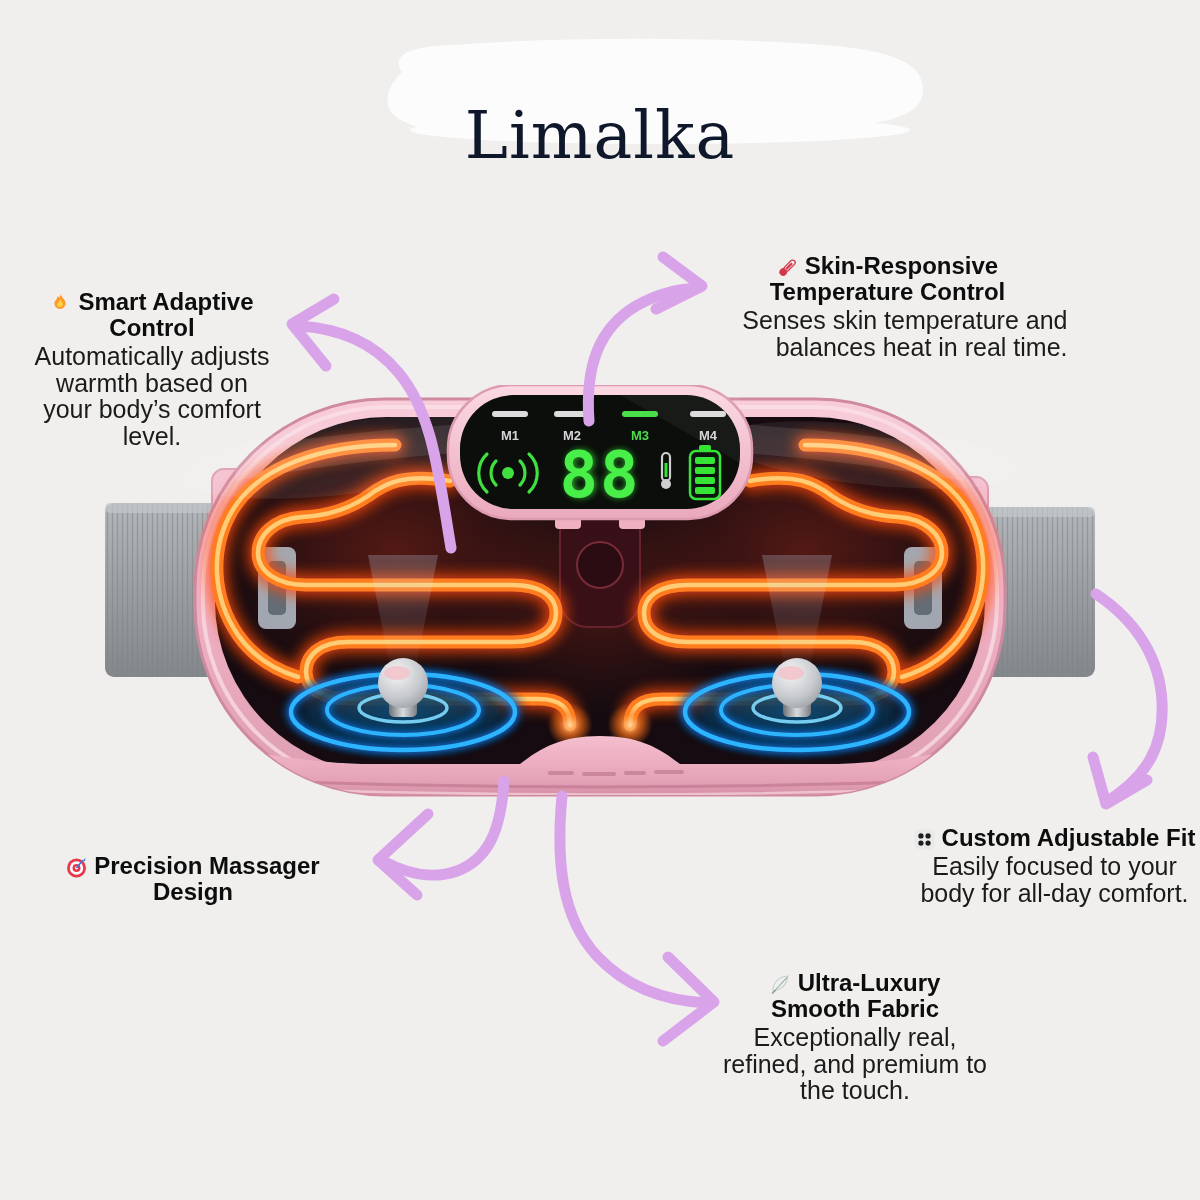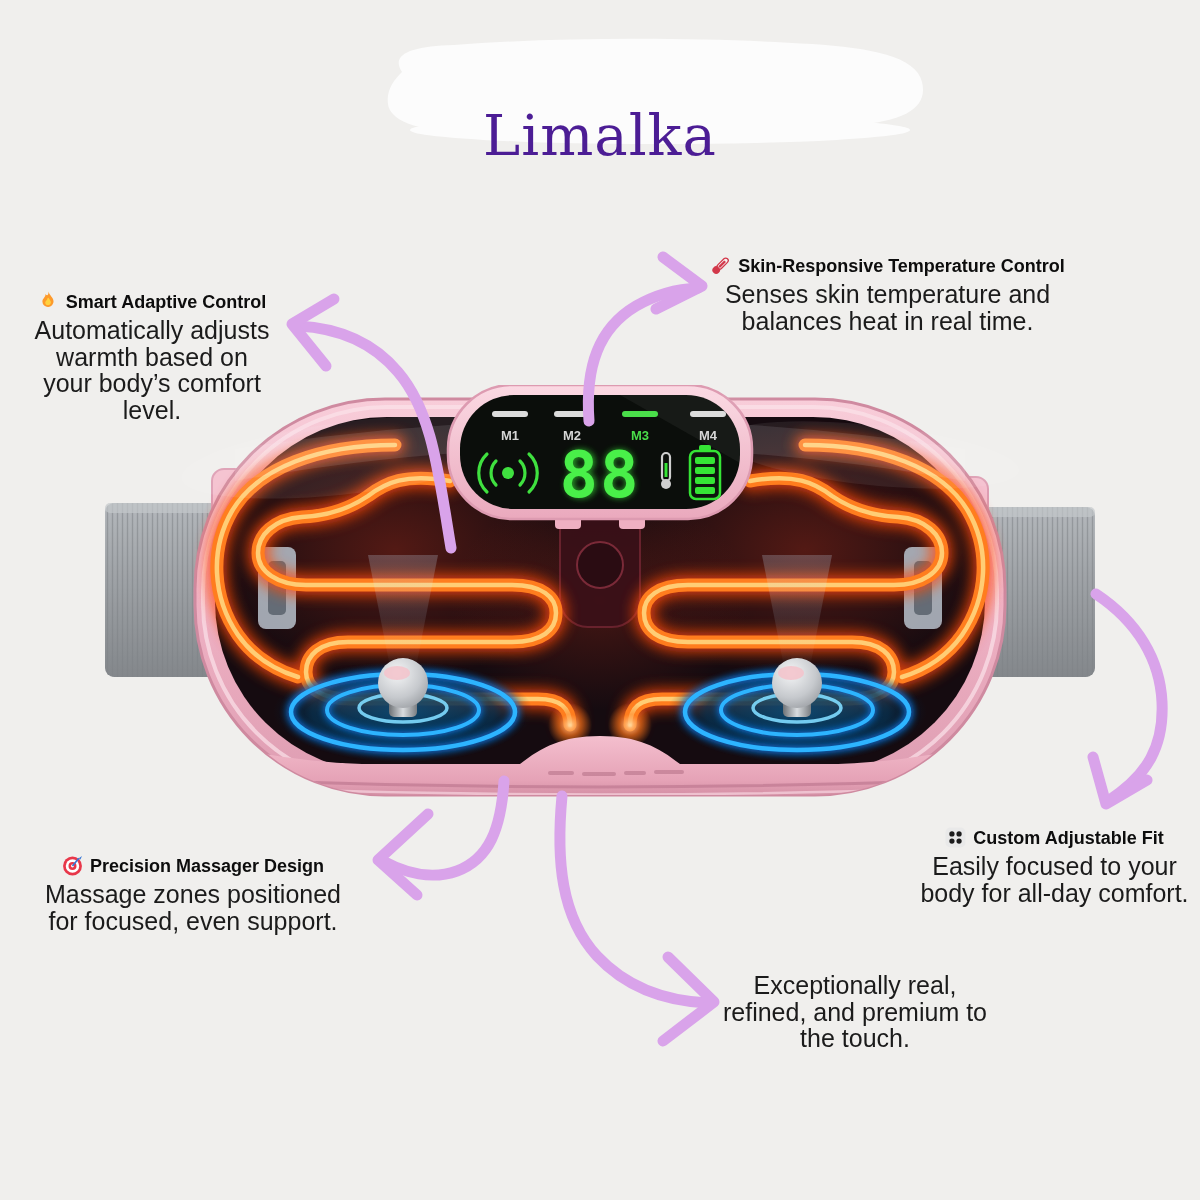--- a/index.html
+++ b/index.html
@@ -7,33 +7,33 @@
     width:1200px;height:1200px;position:relative;overflow:hidden;
     background:#f0efed;
     font-family:"Liberation Sans",sans-serif;
   }
   .abs{position:absolute;}
   
   #brush-svg{left:360px;top:34px;width:620px;height:130px;}
   #brand-title{
     left:300px;top:86px;width:600px;text-align:center;
     font-family:"DejaVu Serif","Liberation Serif",serif;
-    font-size:56px;line-height:100px;color:#4c1d95;font-weight:500;
+    font-size:65px;line-height:100px;color:#0f172a;font-weight:500;
     letter-spacing:1px;
   }
   
   .feature{position:absolute;text-align:center;color:#1b1b1b;}
-  .feature h3{margin:0;font-size:18px;line-height:26px;font-weight:700;color:#0d0d0d;}
+  .feature h3{margin:0;font-size:24px;line-height:26px;font-weight:700;color:#0d0d0d;}
   .feature p{margin:2px auto 0;font-size:25px;line-height:26.5px;font-weight:400;}
   .ficon{display:inline-block;width:21px;height:21px;vertical-align:-4px;margin-right:7px;}
   #feature-heating{left:18px;top:289px;width:268px;}
   #feature-heating p{width:240px;}
   #feature-temperature{left:690px;top:253px;width:395px;}
   #feature-temperature h3{width:360px;margin:0 auto;}
-  #feature-temperature p{width:360px;}
+  #feature-temperature p{width:360px;text-align:right;}
   #feature-massager{left:28px;top:825px;width:330px;margin-top:28px;}
   #feature-massager p{width:300px;}
   #feature-fit{left:912px;top:825px;width:285px;}
   #feature-fit p{width:270px;}
   #feature-fabric{left:705px;top:970px;width:300px;}
   #feature-fabric h3{width:260px;margin:0 auto;}
   #feature-fabric p{width:290px;}
   
   #product-svg{left:100px;top:385px;width:1000px;height:420px;}
   #arrows-svg{left:0;top:0;width:1200px;height:1200px;pointer-events:none;}
@@ -323,31 +323,37 @@
   <h3>
     <svg class="ficon" viewBox="0 0 20 20">
         <circle cx="10" cy="10.5" r="9" fill="#e8374a"></circle>
         <circle cx="10" cy="10.5" r="6.4" fill="#ffffff"></circle>
         <circle cx="10" cy="10.5" r="3.8" fill="#e8374a"></circle>
         <circle cx="10" cy="10.5" r="1.4" fill="#ffffff"></circle>
         <line x1="10" y1="10.5" x2="16" y2="3" stroke="#3a78d6" stroke-width="1.6"></line>
         <polygon points="16,3 19,1 17.6,4.4" fill="#3a78d6"></polygon>
       </svg><span>Precision Massager Design</span>
   </h3>
-  <p>Massage zones positioned for focused, even support.</p>
 </div>
 
 <div id="feature-fit" class="feature">
   <h3>
     <svg class="ficon" viewBox="0 0 20 20">
         <rect x="0.5" y="0.5" width="19" height="19" rx="4.5" fill="#e9e9e9"></rect>
         <circle cx="6.6" cy="6.6" r="2.5" fill="#1d1d1d"></circle>
         <circle cx="13.4" cy="6.6" r="2.5" fill="#1d1d1d"></circle>
         <circle cx="6.6" cy="13.4" r="2.5" fill="#1d1d1d"></circle>
         <circle cx="13.4" cy="13.4" r="2.5" fill="#1d1d1d"></circle>
       </svg><span>Custom Adjustable Fit</span>
   </h3>
   <p>Easily focused to your body for all-day comfort.</p>
 </div>
 
 <div id="feature-fabric" class="feature">
+  <h3>
+    <svg class="ficon" viewBox="0 0 20 20">
+        <path d="M3 17 C2 9 8 2.5 17 2 C16 10 11 14.5 5 16 Z" fill="#eef1f2" stroke="#c6ccd0" stroke-width="1"></path>
+        <path d="M4 16.5 C8 12 12 8 16.5 3" stroke="#9fb39a" stroke-width="1.1" fill="none"></path>
+        <line x1="2" y1="18.5" x2="5" y2="15.5" stroke="#8a9a86" stroke-width="1.4"></line>
+      </svg><span>Ultra-Luxury Smooth Fabric</span>
+  </h3>
   <p>Exceptionally real, refined, and premium to the touch.</p>
 </div>
 
 </body></html>

